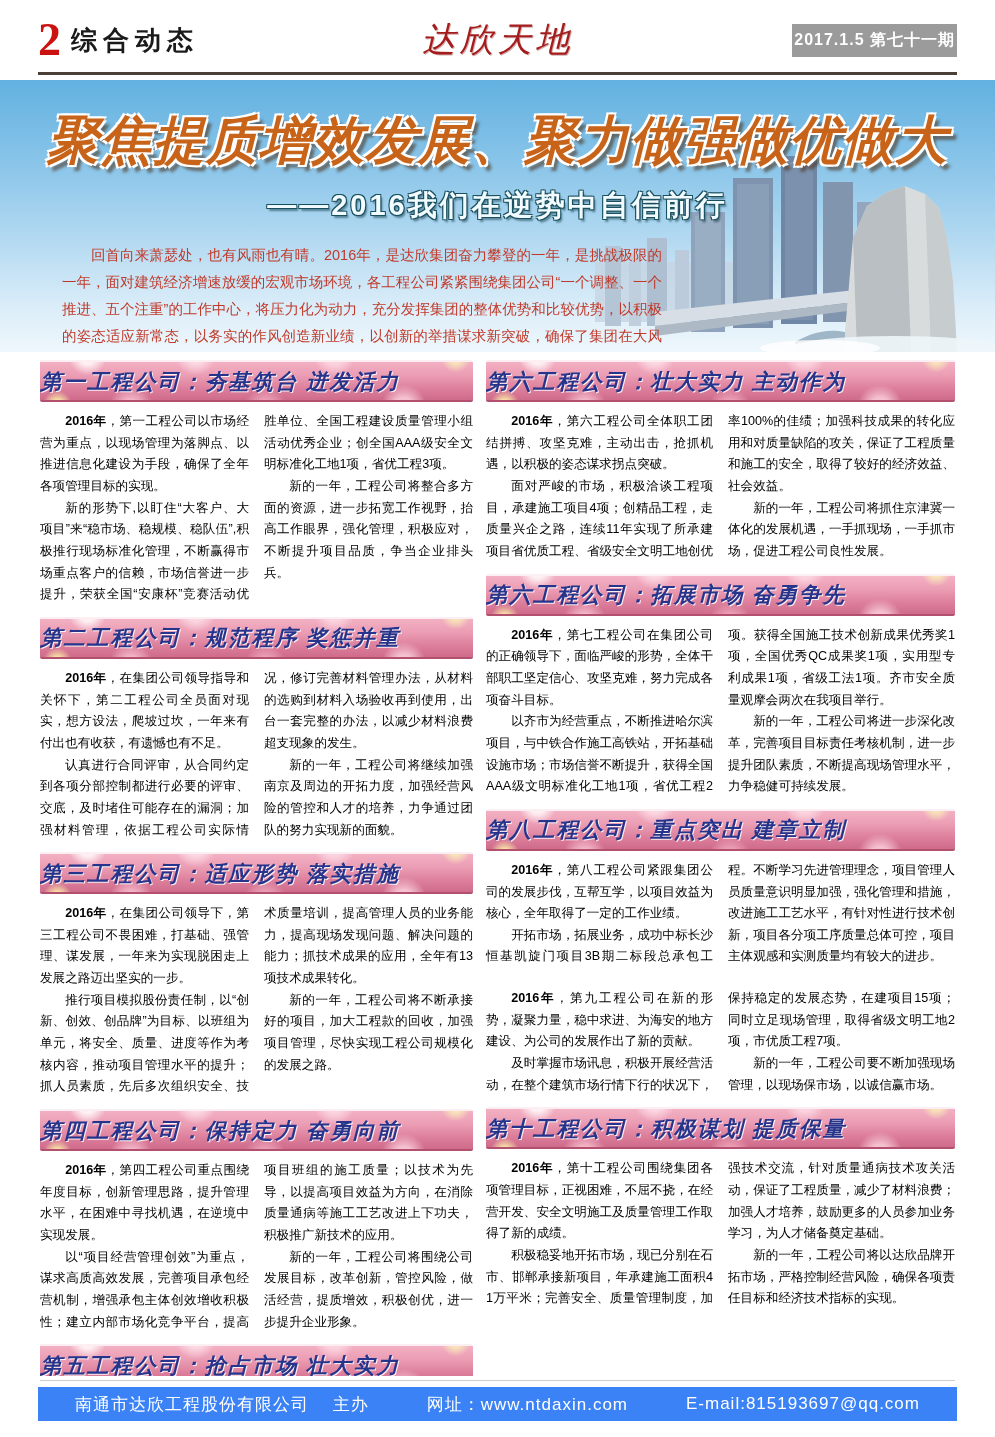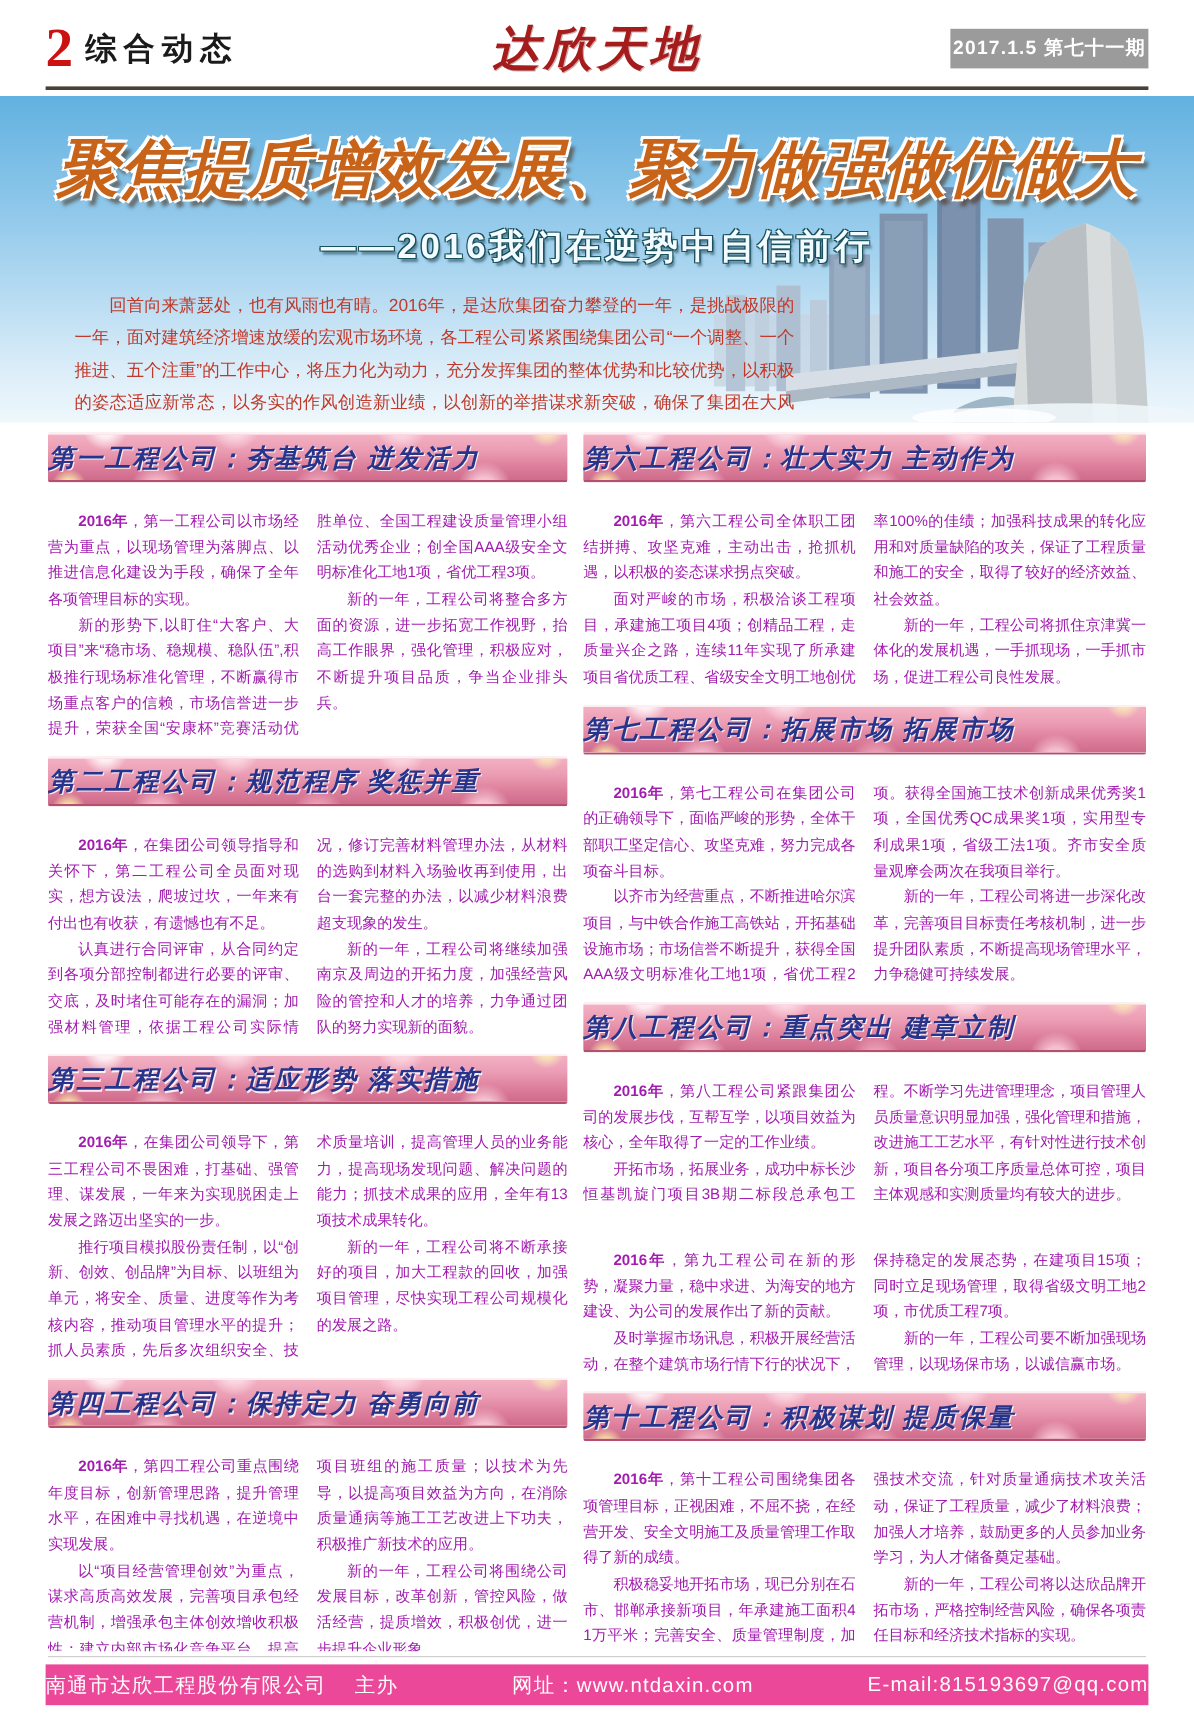--- a/index.html
+++ b/index.html
@@ -4,21 +4,21 @@
 <style>
   html,body{margin:0;padding:0;background:#fff;}
   body{width:995px;height:1437px;overflow:hidden;font-family:"Liberation Sans",sans-serif;-webkit-font-smoothing:antialiased;}
   .page{width:995px;height:1437px;display:flex;flex-direction:column;box-sizing:border-box;position:relative;background:#fff;}
 
   
   .topbar{height:56px;margin:12px 38px 0 38px;display:flex;align-items:center;justify-content:space-between;border-bottom:3px solid #4a4038;padding-bottom:4px;position:relative;}
   .sect{display:flex;align-items:flex-end;gap:10px;}
   .pagenum{font-size:46px;line-height:40px;font-weight:bold;color:#cc1111;font-family:"Liberation Serif",serif;}
   .sectname{font-size:26px;font-weight:bold;color:#1a1a1a;letter-spacing:6px;padding-bottom:2px;}
-  .masthead{position:absolute;left:50%;transform:translateX(-50%);font-size:40px;font-weight:bold;font-style:italic;color:#a51c1c;font-family:"Liberation Serif",serif;letter-spacing:4px;text-shadow:1px 1px 0 rgba(120,20,20,.35);}
+  .masthead{position:absolute;left:50%;transform:translateX(-50%);font-size:34px;font-weight:normal;font-style:italic;color:#a51c1c;font-family:"Liberation Serif",serif;letter-spacing:4px;text-shadow:1px 1px 0 rgba(120,20,20,.35);}
   .issuebox{background:#9b9b9b;color:#fff;font-size:16px;font-weight:bold;padding:6px 2px;letter-spacing:1px;}
 
   
   .hero{height:272px;margin:5px 0 6px 0;position:relative;overflow:hidden;background:linear-gradient(180deg,#62b1e0 0%,#8ec7ea 34%,#b8dcf2 62%,#ddeef9 85%,#eef7fc 100%);}
   .hero-title{position:relative;z-index:3;text-align:center;margin-top:26px;font-size:52px;font-weight:bold;font-style:italic;font-family:"Liberation Serif",serif;color:#c8641a;letter-spacing:1px;
     text-shadow:-2px -2px 0 #fff,2px -2px 0 #fff,-2px 2px 0 #fff,2px 2px 0 #fff,5px 6px 3px rgba(70,35,5,.55);}
   .hero-sub{position:relative;z-index:3;text-align:center;margin-top:10px;font-size:29px;font-weight:bold;color:#f2fbff;letter-spacing:3px;
     text-shadow:-1px -1px 0 #19505e,1px -1px 0 #19505e,-1px 1px 0 #19505e,1px 1px 0 #19505e,2px 3px 2px rgba(10,50,60,.5);}
   .hero-intro{position:relative;z-index:3;width:600px;margin:16px 0 0 62px;font-size:14.5px;line-height:1.86;color:#c03a2b;text-align:justify;word-break:break-all;}
   .hero-intro p{margin:0;text-indent:2em;}
@@ -36,33 +36,33 @@
       radial-gradient(circle at 11% -15%, #fdeff3 0 8px, rgba(253,239,243,0) 19px),
       radial-gradient(circle at 21% 125%, #f3b6c7 0 10px, rgba(243,182,199,0) 23px),
       radial-gradient(circle at 36% -20%, #fbd8e3 0 9px, rgba(251,216,227,0) 21px),
       radial-gradient(circle at 52% 130%, #efa7bc 0 10px, rgba(239,167,188,0) 23px),
       radial-gradient(circle at 68% -18%, #fbd3df 0 9px, rgba(251,211,223,0) 21px),
       radial-gradient(circle at 84% 120%, #f5c0cf 0 10px, rgba(245,192,207,0) 23px),
       radial-gradient(circle at 96% -12%, #f8e2b8 0 6px, rgba(248,226,184,0) 15px),
       linear-gradient(180deg,#f3b0c3 0%,#eb9db4 35%,#dd7f9c 70%,#cf6b8b 100%);}
   .banner .atitle{font-size:21.5px;font-weight:bold;font-style:italic;font-family:"Liberation Serif",serif;color:#27348b;letter-spacing:2px;
     text-shadow:1px 1px 0 rgba(255,255,255,.85);white-space:nowrap;}
-  .abody{margin-top:22px;column-count:2;column-gap:15px;font-size:12.6px;line-height:1.72;color:#a21caf;text-align:justify;word-break:break-all;}
+  .abody{margin-top:9px;column-count:2;column-gap:15px;font-size:12.6px;line-height:1.72;color:#000000;text-align:justify;word-break:break-all;}
   .abody p{margin:0;text-indent:2em;}
   .abody b{font-weight:bold;}
 
   
   .wm{position:absolute;z-index:-1;pointer-events:none;font-family:"Liberation Serif",serif;font-weight:bold;}
   .wm-char{color:rgba(208,150,165,.18);font-size:250px;line-height:1;}
   .wm-tri{width:0;height:0;border-left:60px solid transparent;border-right:60px solid transparent;border-bottom:100px solid rgba(120,190,200,.16);}
   .wm-diamond{width:90px;height:90px;transform:rotate(45deg);background:rgba(140,200,150,.16);}
 
   
   .footline{height:1px;background:#cfcfcf;margin:4px 40px 6px 40px;}
-  .footer{height:34px;margin:0 38px 16px 38px;background:#ec4899;color:#fff;display:flex;align-items:center;justify-content:space-between;gap:58px;font-size:17px;letter-spacing:1px;}
+  .footer{height:34px;margin:0 38px 16px 38px;background:#3b82f6;color:#fff;display:flex;align-items:center;justify-content:center;gap:58px;font-size:17px;letter-spacing:1px;}
   .footer span{white-space:nowrap;}
 </style>
 </head>
 <body>
 
 <div class="page">
 
   <div class="topbar">
     <div class="sect">
       <span class="pagenum">2</span>
@@ -167,21 +167,21 @@
       <span class="atitle">第六工程公司：壮大实力 主动作为</span>
     </div>
     <div class="abody">
             <p><b>2016年</b>，第六工程公司全体职工团结拼搏、攻坚克难，主动出击，抢抓机遇，以积极的姿态谋求拐点突破。</p>
             <p>面对严峻的市场，积极洽谈工程项目，承建施工项目4项；创精品工程，走质量兴企之路，连续11年实现了所承建项目省优质工程、省级安全文明工地创优率100%的佳绩；加强科技成果的转化应用和对质量缺陷的攻关，保证了工程质量和施工的安全，取得了较好的经济效益、社会效益。</p>
             <p>新的一年，工程公司将抓住京津冀一体化的发展机遇，一手抓现场，一手抓市场，促进工程公司良性发展。</p>
           </div>
   </div>
         <div class="article">
     <div class="banner">
-      <span class="atitle">第七工程公司：拓展市场 拓展市场</span>
+      <span class="atitle">第六工程公司：拓展市场 奋勇争先</span>
     </div>
     <div class="abody">
             <p><b>2016年</b>，第七工程公司在集团公司的正确领导下，面临严峻的形势，全体干部职工坚定信心、攻坚克难，努力完成各项奋斗目标。</p>
             <p>以齐市为经营重点，不断推进哈尔滨项目，与中铁合作施工高铁站，开拓基础设施市场；市场信誉不断提升，获得全国AAA级文明标准化工地1项，省优工程2项。获得全国施工技术创新成果优秀奖1项，全国优秀QC成果奖1项，实用型专利成果1项，省级工法1项。齐市安全质量观摩会两次在我项目举行。</p>
             <p>新的一年，工程公司将进一步深化改革，完善项目目标责任考核机制，进一步提升团队素质，不断提高现场管理水平，力争稳健可持续发展。</p>
           </div>
   </div>
         <div class="article">
     <div class="banner">
       <span class="atitle">第八工程公司：重点突出 建章立制</span>

